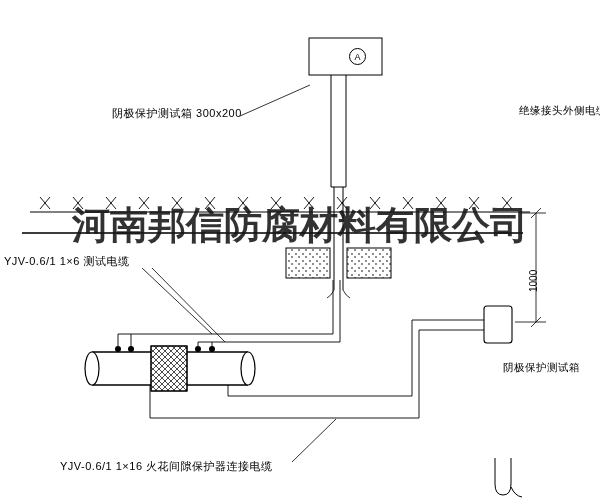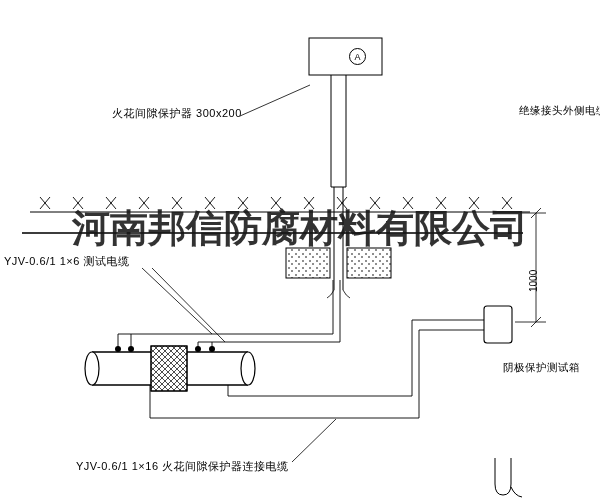--- a/index.html
+++ b/index.html
@@ -36,21 +36,21 @@
     color:#000;
     transform:rotate(-90deg);
     transform-origin:0 0;
     white-space:nowrap;
   }
   .watermark{
     position:absolute;
     left:20px;top:206px;
     width:560px;
     text-align:center;
-    font-family:Liberation Sans, sans-serif;
+    font-family:Liberation Mono, monospace;
     font-weight:bold;
     font-size:38px;
     line-height:44px;
     color:#161616;
     opacity:0.88;
     letter-spacing:0px;
     white-space:nowrap;
   }
   .clip-right{max-width:81px;overflow:hidden;}
 </style>
@@ -148,27 +148,27 @@
 
     <path d="M495,458 L495,484 Q495,495 503,495 Q511,495 511,484 L511,458 M511,487 q4,9 11,10" stroke-width="1"></path>
 
     <path d="M22,233 H523" stroke="#1a1a1a" stroke-width="2" opacity="0.85"></path>
   </svg>
 
   <div class="meter-circle">
     <span>A</span>
   </div>
 
-  <div class="label" style="left:112px;top:106px;">火花间隙保护器 300x200</div>
+  <div class="label" style="left:112px;top:106px;">阴极保护测试箱 300x200</div>
 
   <div class="label label-small clip-right" style="left:519px;top:104px;">绝缘接头外侧电缆</div>
 
   <div class="label" style="left:4px;top:254px;">YJV-0.6/1 1×6  测试电缆</div>
 
   <div class="label label-small" style="left:503px;top:361px;">阴极保护测试箱</div>
 
-  <div class="label" style="left:76px;top:459px;">YJV-0.6/1 1×16  火花间隙保护器连接电缆</div>
+  <div class="label" style="left:60px;top:459px;">YJV-0.6/1 1×16  火花间隙保护器连接电缆</div>
 
   <div class="dim-text">1000</div>
 
   <div class="watermark">河南邦信防腐材料有限公司</div>
 
 </div>
 
 </body></html>

